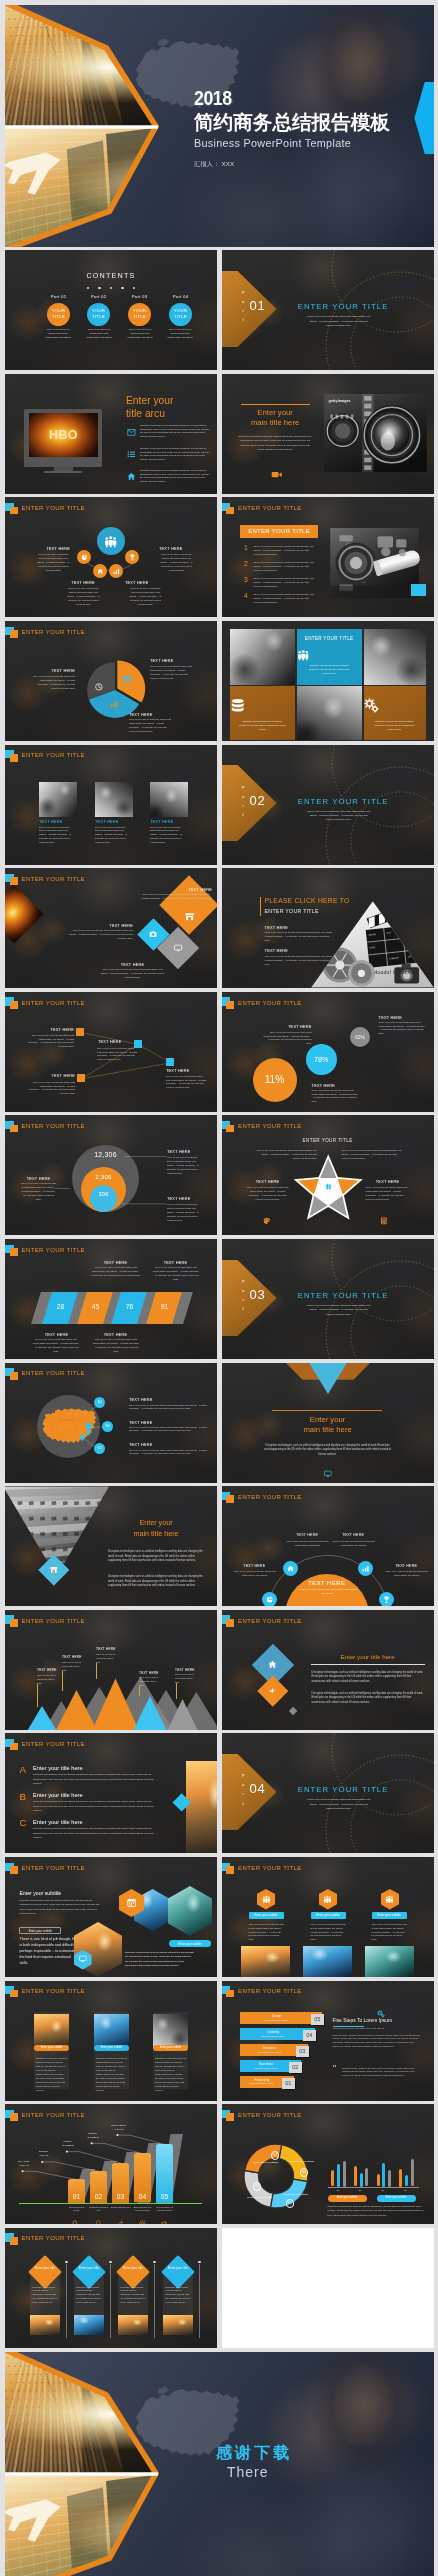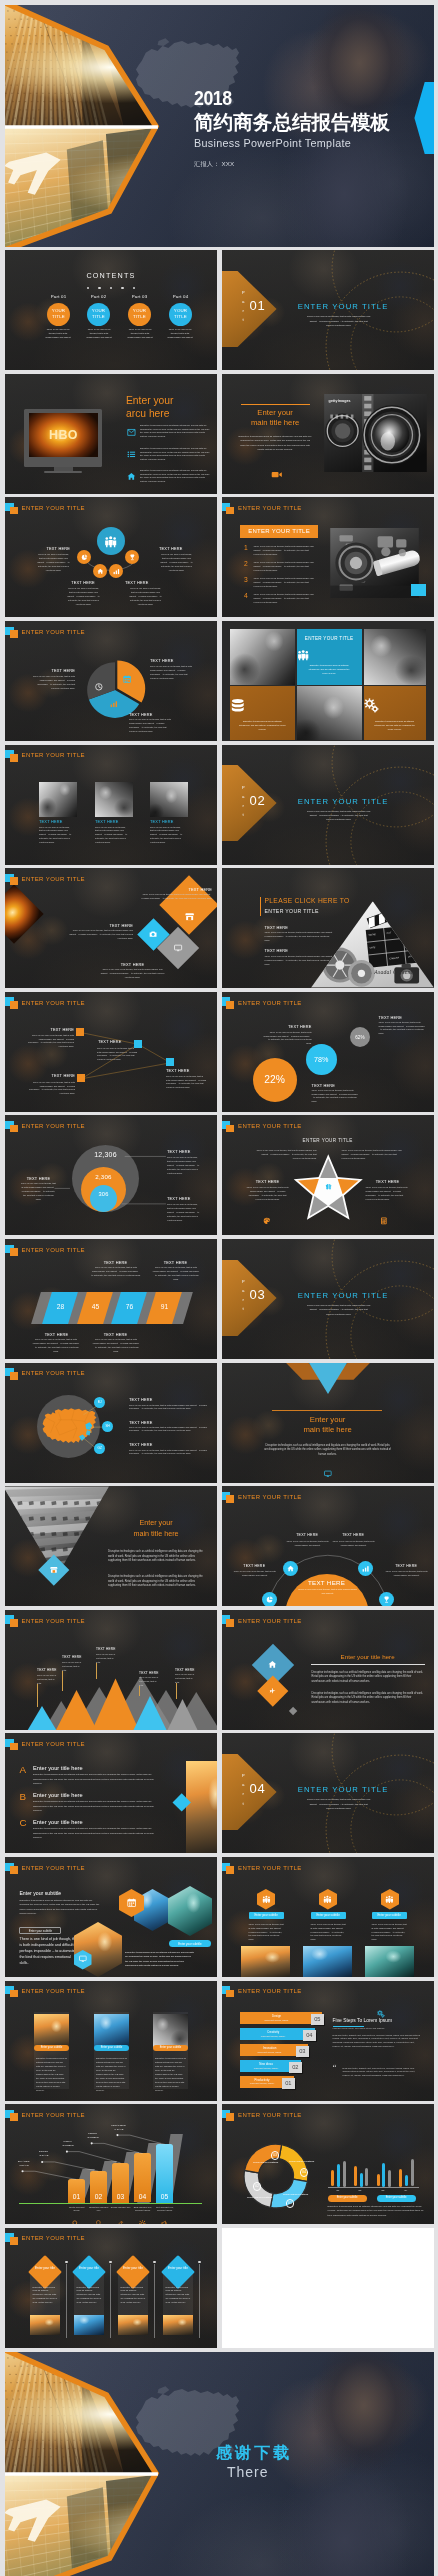--- a/index.html
+++ b/index.html
@@ -455,21 +455,21 @@
       </div>
       <div class="slide">
         <div class="bg bgA"></div>
         <div class="inner">
           <div style="position:absolute;left:19px;top:35px;width:78px;height:58px;background:#555;border-radius:1.5px"></div>
           <div style="position:absolute;left:24px;top:39px;width:69px;height:44px;background:radial-gradient(60% 70% at 45% 50%, #ffe9a8 0%, #f0a21e 22%, #c05a12 48%, #5b2408 78%, #1c0c04 100%);overflow:hidden"></div>
           <div style="position:absolute;left:24px;top:39px;width:69px;height:44px;display:flex;align-items:center;justify-content:center;font-size:12.4px;font-weight:700;color:#ffe9b0;letter-spacing:0.5px;text-shadow:0 0 4.1px rgba(255,180,60,.9)">HBO</div>
           <div style="position:absolute;left:49px;top:93px;width:18.5px;height:4.1px;background:#4f4f4f"></div>
           <div style="position:absolute;left:39px;top:97px;width:38px;height:2.6px;background:#5a5a5a;border-radius:1px"></div>
           <div class="t t" style="left:121px;top:21.6px;font-size:10.3px;color:#ef8c22;font-weight:300">Enter your</div>
-          <div class="t t" style="left:121px;top:34px;font-size:10.3px;color:#ef8c22;font-weight:300">arcu here</div>
+          <div class="t t" style="left:121px;top:34px;font-size:10.3px;color:#ef8c22;font-weight:300">title arcu</div>
           <div style="position:absolute;left:122px;top:54px">
             <svg width="8.8" height="8.8" viewBox="0 0 24 24">
               <path d="M2 4h20v16H2z" fill="none" stroke="#2ec2f0" stroke-width="2"></path>
               <path d="M2.6 5l9.4 7.5L21.4 5" fill="none" stroke="#2ec2f0" stroke-width="2"></path>
             </svg>
           </div>
           <div class="t t" style="left:135px;top:50px;width:72px;font-size:2.2px;line-height:1.75;color:#c8c8c8">Disruptive technologies such as artificial intelligence and big data are changing  the world of work.  Retail jobs are disappearing  in the US while the online sellers supplanting  them fill their warehouses with robots instead of human  workers.</div>
           <div style="position:absolute;left:122px;top:76px">
             <svg width="8.8" height="8.8" viewBox="0 0 24 24">
               <circle cx="3.5" cy="6" r="2" fill="#2ec2f0"></circle>
@@ -972,21 +972,21 @@
         </div>
       </div>
       <div class="slide">
         <div class="bg bgA"></div>
         <div class="hdr">
           <span class="sb"></span>
           <span class="so"></span>
           <span class="ht">ENTER YOUR TITLE</span>
         </div>
         <div class="inner">
-          <div style="position:absolute;left:31px;top:66px;width:44px;height:44px;border-radius:50%;background:#ef8c22;display:flex;align-items:center;justify-content:center;font-size:10.3px;color:#fff">22%</div>
+          <div style="position:absolute;left:31px;top:66px;width:44px;height:44px;border-radius:50%;background:#ef8c22;display:flex;align-items:center;justify-content:center;font-size:10.3px;color:#fff">11%</div>
           <div style="position:absolute;left:84px;top:52px;width:31px;height:31px;border-radius:50%;background:#2ec2f0;display:flex;align-items:center;justify-content:center;font-size:7.2px;color:#fff">78%</div>
           <div style="position:absolute;left:128px;top:35px;width:20.6px;height:20.6px;border-radius:50%;background:#8d8d8d;display:flex;align-items:center;justify-content:center;font-size:4.6px;color:#fff">62%</div>
           <div class="t t" style="left:41px;top:32px;width:49px;text-align:right;font-size:3.9px;color:#fff;letter-spacing:0.2px">TEXT HERE</div>
           <div class="t t" style="left:41px;top:39px;width:49px;text-align:right;font-size:2.2px;line-height:1.72;color:#c7c7c7">There is one kind of job though, that is both indispensable and difficult – perhaps impossible – to automate; the kind that requires emotional skills.</div>
           <div class="t t" style="left:90px;top:91px;width:49px;font-size:3.9px;color:#fff;letter-spacing:0.2px">TEXT HERE</div>
           <div class="t t" style="left:90px;top:97px;width:47px;font-size:2.2px;line-height:1.72;color:#c7c7c7">There is one kind of job though, that is both indispensable and difficult – perhaps impossible – to automate; the kind that requires emotional skills.</div>
           <div class="t t" style="left:157px;top:23px;width:49px;font-size:3.9px;color:#fff;letter-spacing:0.2px">TEXT HERE</div>
           <div class="t t" style="left:157px;top:29px;width:47px;font-size:2.2px;line-height:1.72;color:#c7c7c7">There is one kind of job though, that is both indispensable and difficult – perhaps impossible – to automate; the kind that requires emotional skills.</div>
         </div>
       </div>

